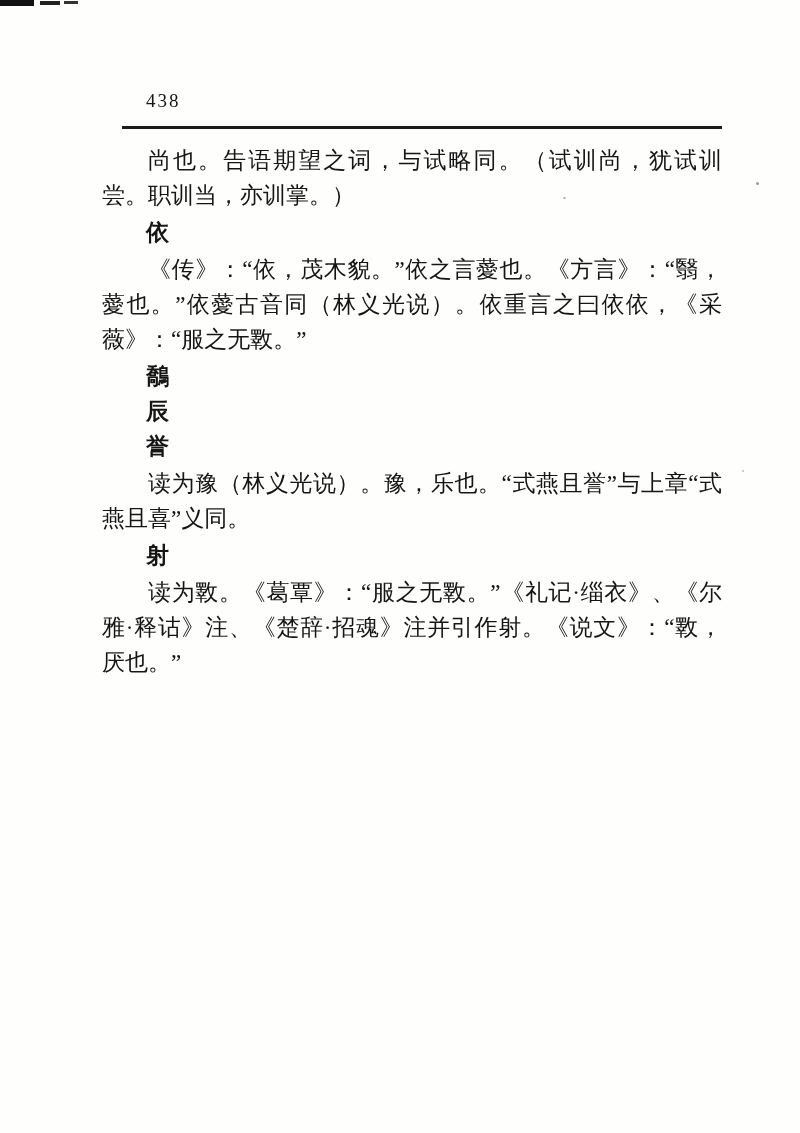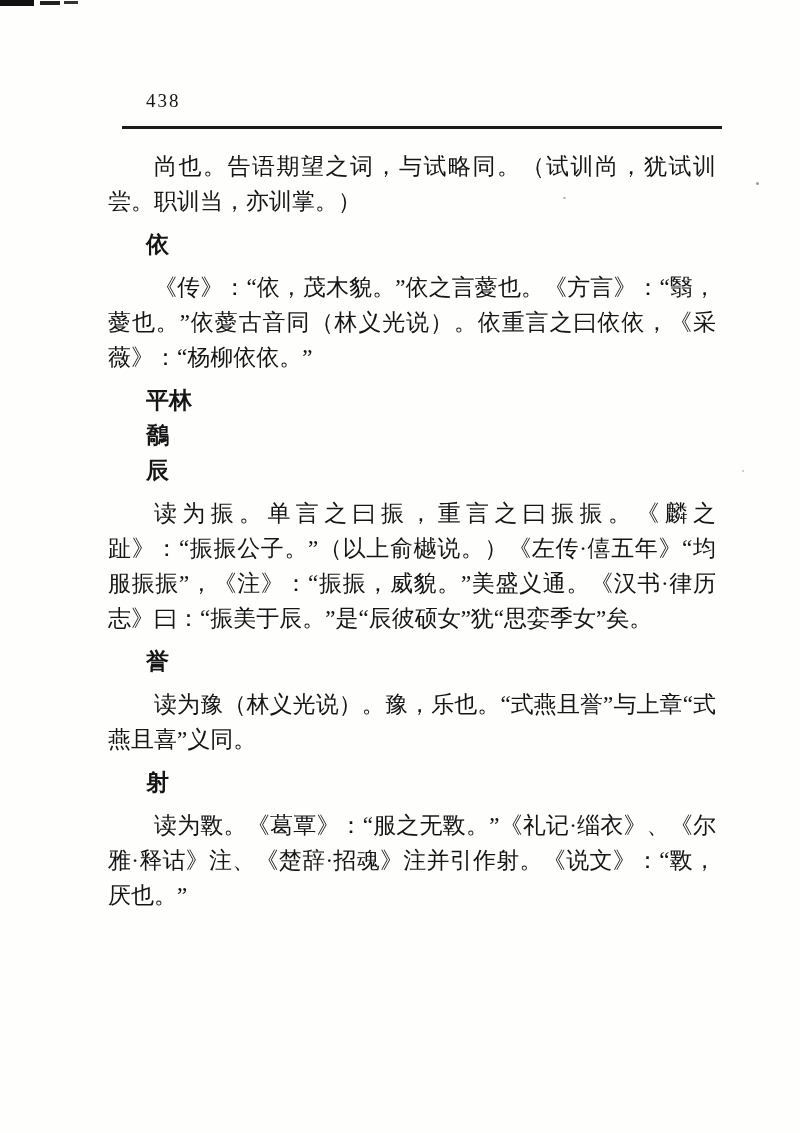--- a/index.html
+++ b/index.html
@@ -46,21 +46,21 @@
   .page-body {
     position: absolute;
     left: 100px; top: 141px;
     width: 624px;
     font-size: 23px;
     line-height: 35px;
     text-align: justify;
     text-justify: inter-ideograph;
   }
   .page-body p {
-    margin: 8px;
+    margin: 2px;
     text-indent: 2em;
   }
   .headword {
     margin: 0;
     font-size: 23px;
     line-height: 35px;
     text-indent: 2em;
     font-weight: bold;
     font-family: "Liberation Sans", "DejaVu Sans", sans-serif;
     text-align: left;
@@ -81,28 +81,26 @@
   <div class="running-header">
     <span class="pgnum">438</span>
   </div>
 
   <div class="header-rule"></div>
 
   <div class="page-body">
     <p>尚也。告语期望之词，与试略同。（试训尚，犹试训尝。职训当，亦训掌。）</p>
 
     <h3 class="headword">依</h3>
-    <p>《传》：“依，茂木貌。”依之言薆也。《方言》：“翳，薆也。”依薆古音同（林义光说）。依重言之曰依依，《采薇》：“杨柳依依。”</p>
+    <p>《传》：“依，茂木貌。”依之言薆也。《方言》：“翳，薆也。”依薆古音同（林义光说）。依重言之曰依依，《采薇》：“服之无斁。”</p>
 
-    <h3 class="headword">平林</h3>
 
     <h3 class="headword">鷮</h3>
 
     <h3 class="headword">辰</h3>
-    <p>读为振。单言之曰振，重言之曰振振。《麟之趾》：“振振公子。”（以上俞樾说。）《左传·僖五年》“均服振振”，《注》：“振振，威貌。”美盛义通。《汉书·律历志》曰：“振美于辰。”是“辰彼硕女”犹“思娈季女”矣。</p>
 
     <h3 class="headword">誉</h3>
     <p>读为豫（林义光说）。豫，乐也。“式燕且誉”与上章“式燕且喜”义同。</p>
 
     <h3 class="headword">射</h3>
     <p>读为斁。《葛覃》：“服之无斁。”《礼记·缁衣》、《尔雅·释诂》注、《楚辞·招魂》注并引作射。《说文》：“斁，厌也。”</p>
   </div>
 
 </div>
 

